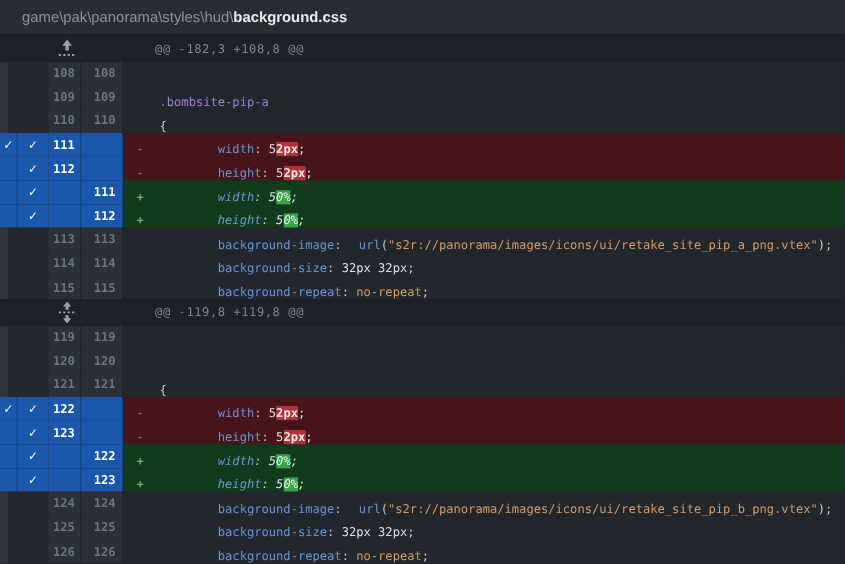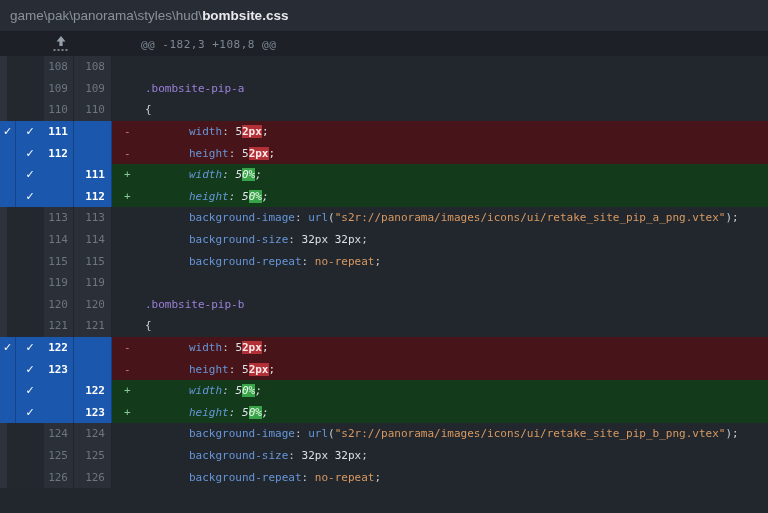--- a/index.html
+++ b/index.html
@@ -9,21 +9,21 @@
     font-family:"DejaVu Sans Mono", monospace;
     font-size:11px;
   }
 
   
   .titlebar {
     height:32px;
     background:#282d35;
     border-bottom:1px solid #1b1f25;
     display:flex; align-items:center;
-    padding-left:10px;
+    padding-left:20px;
     font-family:"Liberation Sans", sans-serif;
     font-size:13.5px;
   }
   .path-prefix { color:#8a919b; }
   .path-file   { color:#e8eaed; font-weight:700; }
 
   
   .hunk-header {
     height:24px;
     background:#1d2127;
@@ -41,64 +41,64 @@
 
   
   .row { height:21.6px; display:flex; align-items:stretch; }
   .cell { display:flex; align-items:center; }
 
   .strip { flex:0 0 16px; justify-content:center; }
   .ckcol { flex:0 0 28px; justify-content:center; }
   .num   { justify-content:flex-end; color:#6d7580; }
   .num.old { flex:0 0 30px; padding-right:5px; border-right:1px solid #20242b; }
   .num.new { flex:0 0 38px; padding-right:6px; border-right:1px solid #20242b; }
-  .code  { flex:1; background:#22262d; display:flex; align-items:center; }
+  .code  { flex:1; background:#22262d; display:flex; align-items:flex-end; }
   .marker { flex:0 0 21px; margin-left:12px; color:transparent; }
   .content { white-space:pre; color:#c6cdd5; }
   .ind1 { padding-left:44px; }
 
   
   .row.context .strip { background:linear-gradient(90deg,#2d323b 0,#2d323b 7px,#23272e 7px); }
   .row.context .ckcol { background:#23272e; }
-  .row.context .num   { background:#2a2f38; }
+  .row.context .num   { background:#2a2f38;font-weight:bold; }
 
   
   .row.del .strip, .row.add .strip,
   .row.del .ckcol, .row.add .ckcol,
   .row.del .num,   .row.add .num {
     background:#1b57ac;
   }
   .row.del .strip, .row.add .strip { border-right:1px solid rgba(0,0,0,0.22); }
   .row.del .num,  .row.add .num  { color:#ffffff; font-weight:700; border-right:1px solid rgba(0,0,0,0.25); }
   .row.del .code { background:#471419; }
   .row.add .code { background:#123a1b; }
   .row.del .marker { color:#d8787c; }
   .row.add .marker { color:#85c890; }
   .row.del .content { color:#d9c3c5; }
   .row.add .content { color:#c0d4c2;font-style:italic; }
 
   .check { color:#ffffff; font-size:11px; font-weight:700; font-family:"DejaVu Sans", sans-serif; }
 
   
   .tk-sel   { color:#9b80d8; }
-  .tk-prop  { color:#6796d8; }
+  .tk-prop  { color:#6796d8;margin-left:9px; }
   .tk-plain { color:#c6cdd5; }
   .tk-val   { color:#dde1e6; }
   .tk-str   { color:#d89a62; }
   .tk-hldel { background:#b23138; color:#fdeaea;font-weight:bold; }
   .tk-hladd { background:#38a348; color:#ecfbef; }
 
   .hicon { stroke:#98a1ab; fill:#98a1ab; }
 </style>
 </head>
 <body>
 
 <div class="titlebar">
   <span class="path-prefix">game\pak\panorama\styles\hud\</span>
-    <span class="path-file">bombsite.css</span>
+    <span class="path-file">background.css</span>
 </div>
 
 <div id="diff-view">
     <div class="hunk-header">
       <span class="hh-icon">
         <svg width="18" height="16" class="hicon">
           <path d="M9 0 L13.5 5.5 L10.6 5.5 L10.6 10 L7.4 10 L7.4 5.5 L4.5 5.5 Z" stroke="none"></path>
           <line x1="1.5" x2="16.5" y1="14" y2="14" stroke-width="1.6" stroke-dasharray="2 2" fill="none"></line>
         </svg>
       </span>
@@ -207,39 +207,45 @@
     <div class="row context">
       <span class="cell strip"></span>
       <span class="cell ckcol"></span>
       <span class="cell num old">115</span>
       <span class="cell num new">115</span>
       <span class="code">
         <span class="marker"></span>
         <span class="content ind1"><span class="tk-prop">background-repeat</span><span class="tk-plain">: </span><span class="tk-str">no-repeat</span><span class="tk-plain">;</span></span>
       </span>
     </div>
+    <div class="hunk-header">
+      <span class="hh-icon">
+        <svg width="18" height="20" class="hicon">
+          <path d="M9 0 L12.8 4.6 L10.4 4.6 L10.4 7.5 L7.6 7.5 L7.6 4.6 L5.2 4.6 Z" stroke="none"></path>
+          <line x1="1.5" x2="16.5" y1="10" y2="10" stroke-width="1.6" stroke-dasharray="2 2" fill="none"></line>
+          <path d="M9 20 L12.8 15.4 L10.4 15.4 L10.4 12.5 L7.6 12.5 L7.6 15.4 L5.2 15.4 Z" stroke="none"></path>
+        </svg>
+      </span>
+      <span class="hh-text">@@ -119,8 +119,8 @@</span>
+    </div>
     <div class="row context">
       <span class="cell strip"></span>
       <span class="cell ckcol"></span>
       <span class="cell num old">119</span>
       <span class="cell num new">119</span>
       <span class="code">
         <span class="marker"></span>
         <span class="content"></span>
       </span>
     </div>
     <div class="row context">
       <span class="cell strip"></span>
       <span class="cell ckcol"></span>
       <span class="cell num old">120</span>
       <span class="cell num new">120</span>
-      <span class="code">
-        <span class="marker"></span>
-        <span class="content"><span class="tk-sel">.bombsite-pip-b</span></span>
-      </span>
     </div>
     <div class="row context">
       <span class="cell strip"></span>
       <span class="cell ckcol"></span>
       <span class="cell num old">121</span>
       <span class="cell num new">121</span>
       <span class="code">
         <span class="marker"></span>
         <span class="content"><span class="tk-plain">{</span></span>
       </span>

